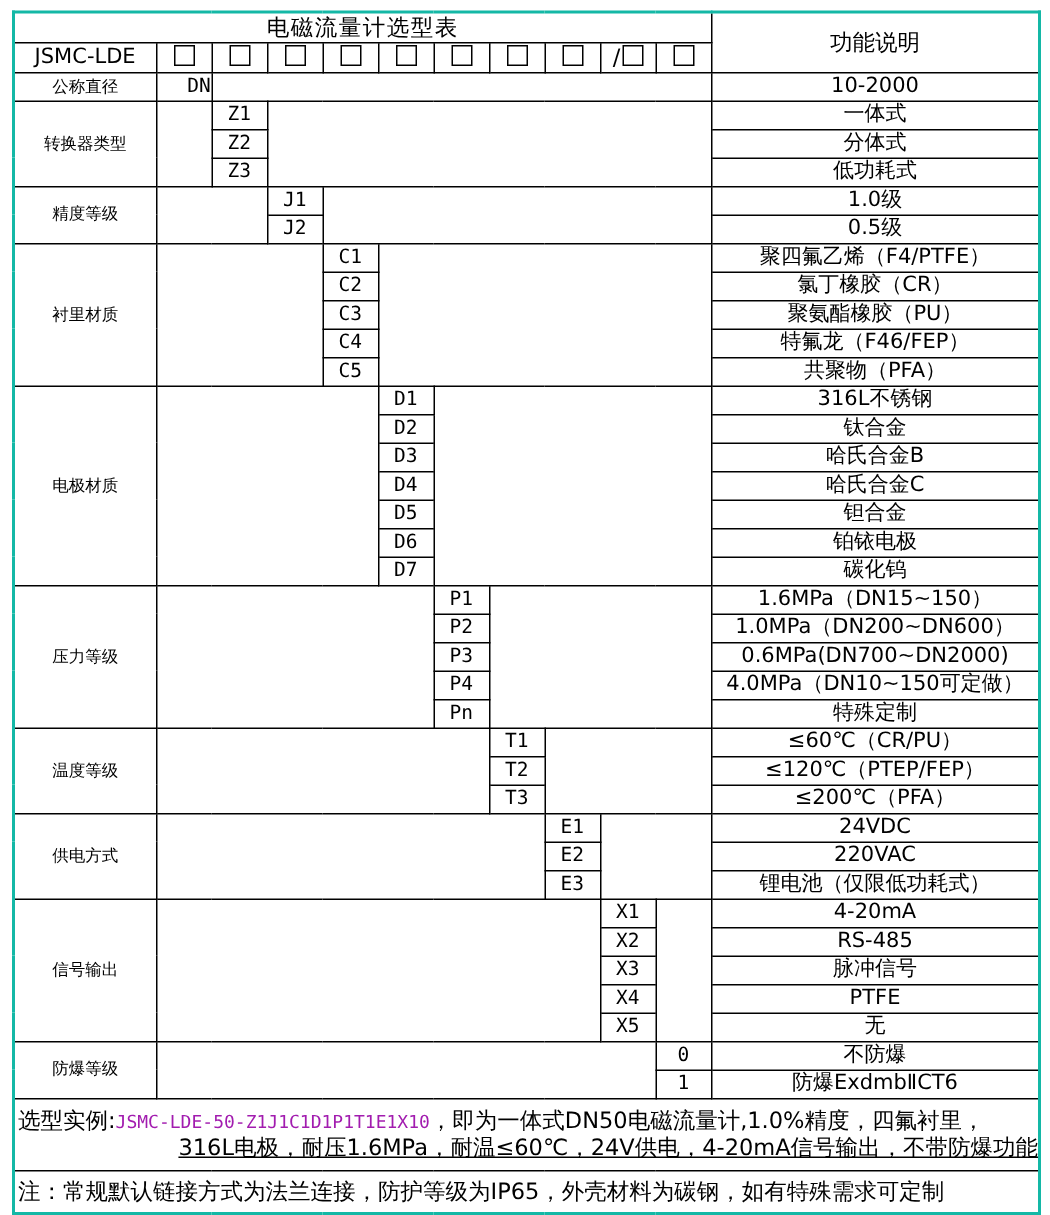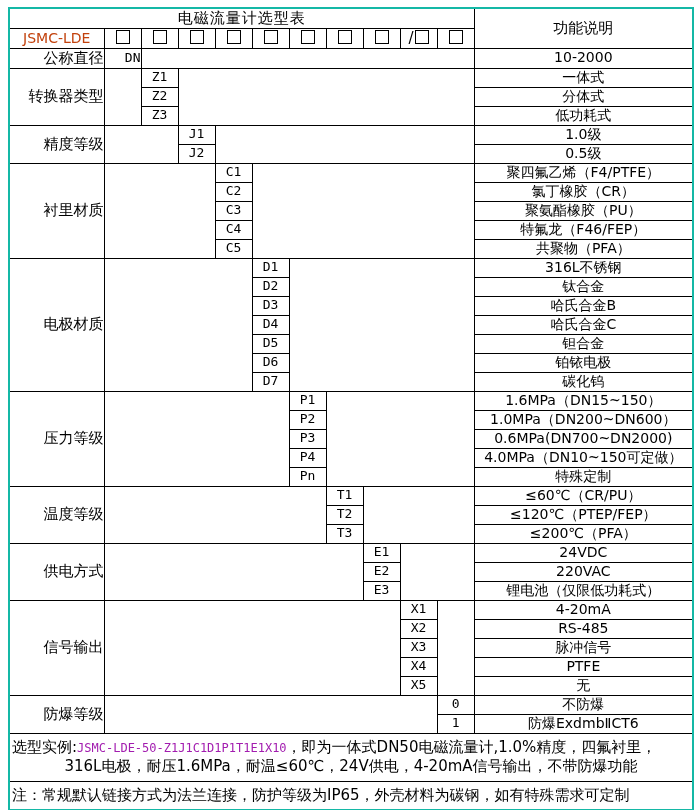--- a/index.html
+++ b/index.html
@@ -3,30 +3,30 @@
 <meta charset="utf-8">
 <style>
   html,body{margin:0;padding:0;background:#ffffff;}
   body{width:700px;height:810px;position:relative;font-family:"DejaVu Sans",sans-serif;color:#000;}
   table{border-collapse:collapse;table-layout:fixed;width:684px;margin:7px 0 0 8px;border:2px solid #14b8a6;}
   td{border:1px solid #000;padding:0;text-align:center;vertical-align:middle;font-size:14px;line-height:1.25;overflow:hidden;white-space:nowrap;}
   tr.r{height:19px;}
   .title-cell{height:18px;font-size:15px;letter-spacing:1px;}
   .fn-header{font-size:15px;}
   .model-row{height:20px;}
-  .model-cell{color:#c2410c;font-size:14px;margin-left:32px;}
+  .model-cell{color:#000000;font-size:14px;margin-left:32px;}
   .code{font-family:"DejaVu Sans Mono",monospace;font-size:13px;}
   .code-dn{text-align:right;padding-left:3px;}
-  .cat{font-size:15px;text-align:right;}
+  .cat{font-size:11px;}
   .desc{font-size:14px;}
   .cbox{display:inline-block;width:12px;height:12px;border:1.5px solid #000;vertical-align:middle;margin-top:-2px;}
   .slash{font-size:15px;vertical-align:middle;margin-right:1px;}
   .example-cell{height:47px;font-size:15px;}
   .example-cell .line1{text-align:left;padding-left:2px;}
-  .example-cell .line2{text-align:center;}
+  .example-cell .line2{text-align:right;text-decoration:underline;}
   .model-gray{color:#a21caf;font-family:"DejaVu Sans Mono",monospace;font-size:12px;}
   .note-cell{height:27px;text-align:left;padding-left:2px;font-size:15px;vertical-align:bottom;}
   .note-cell div{padding-bottom:4px;}
 </style>
 </head>
 <body>
 
 <table>
   <colgroup>
     <col style="width:95px">

